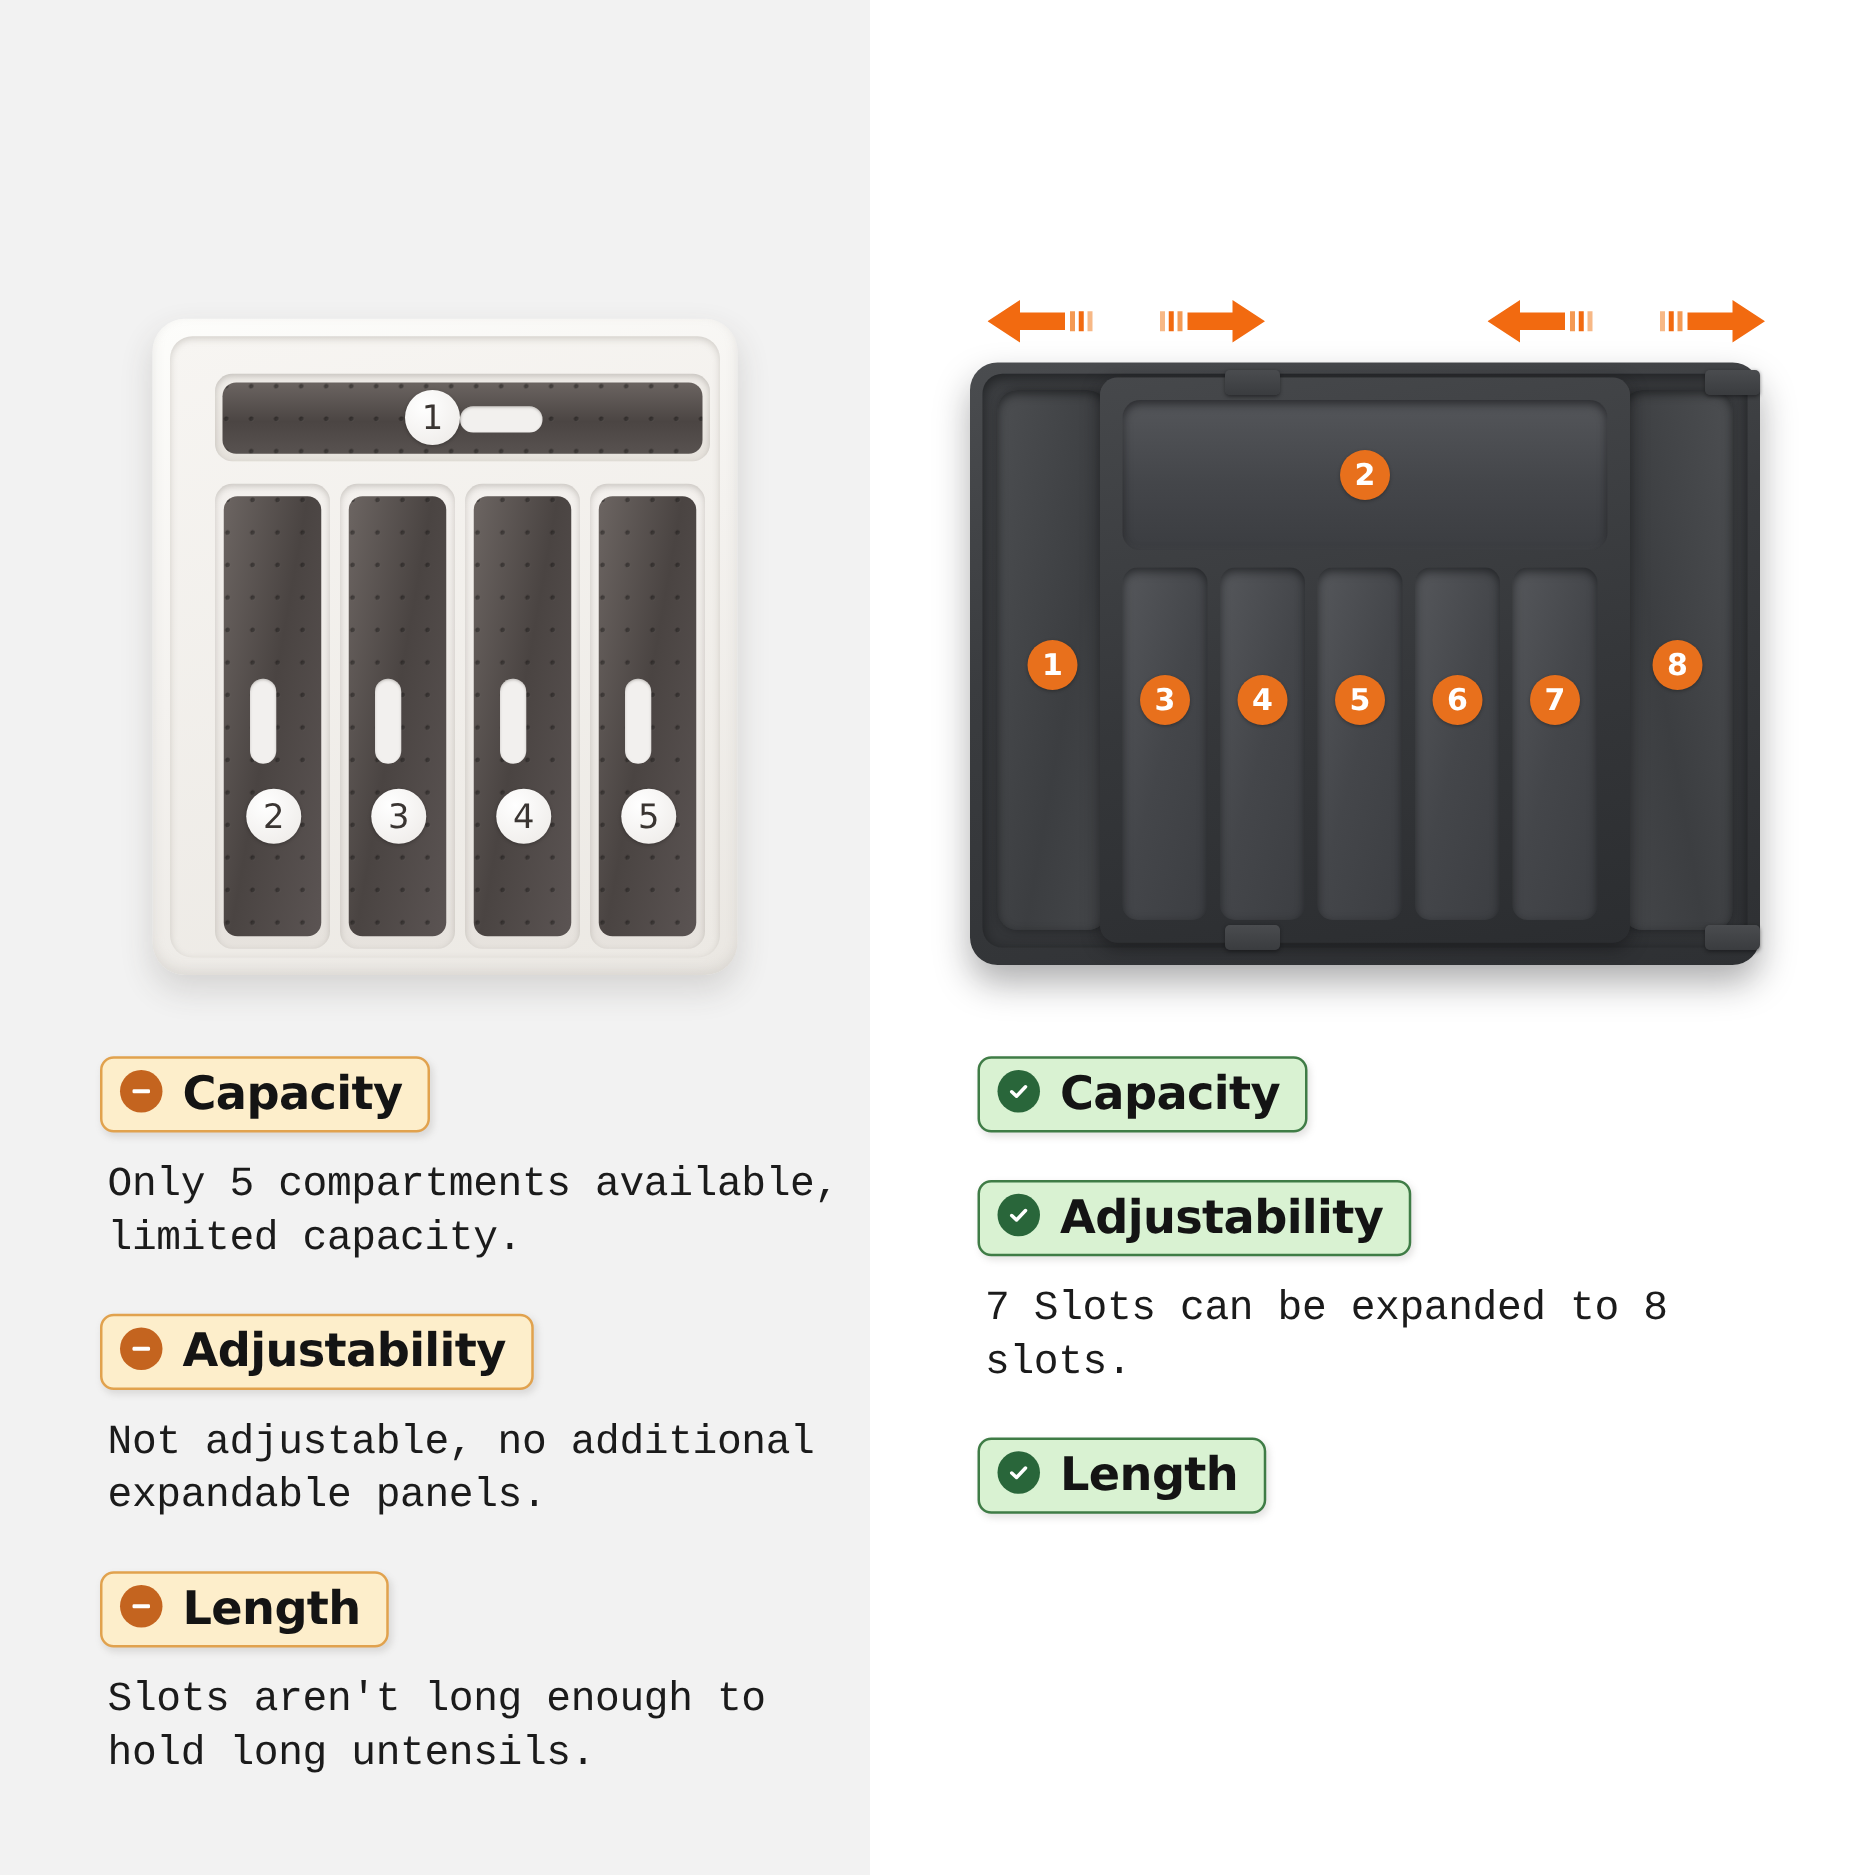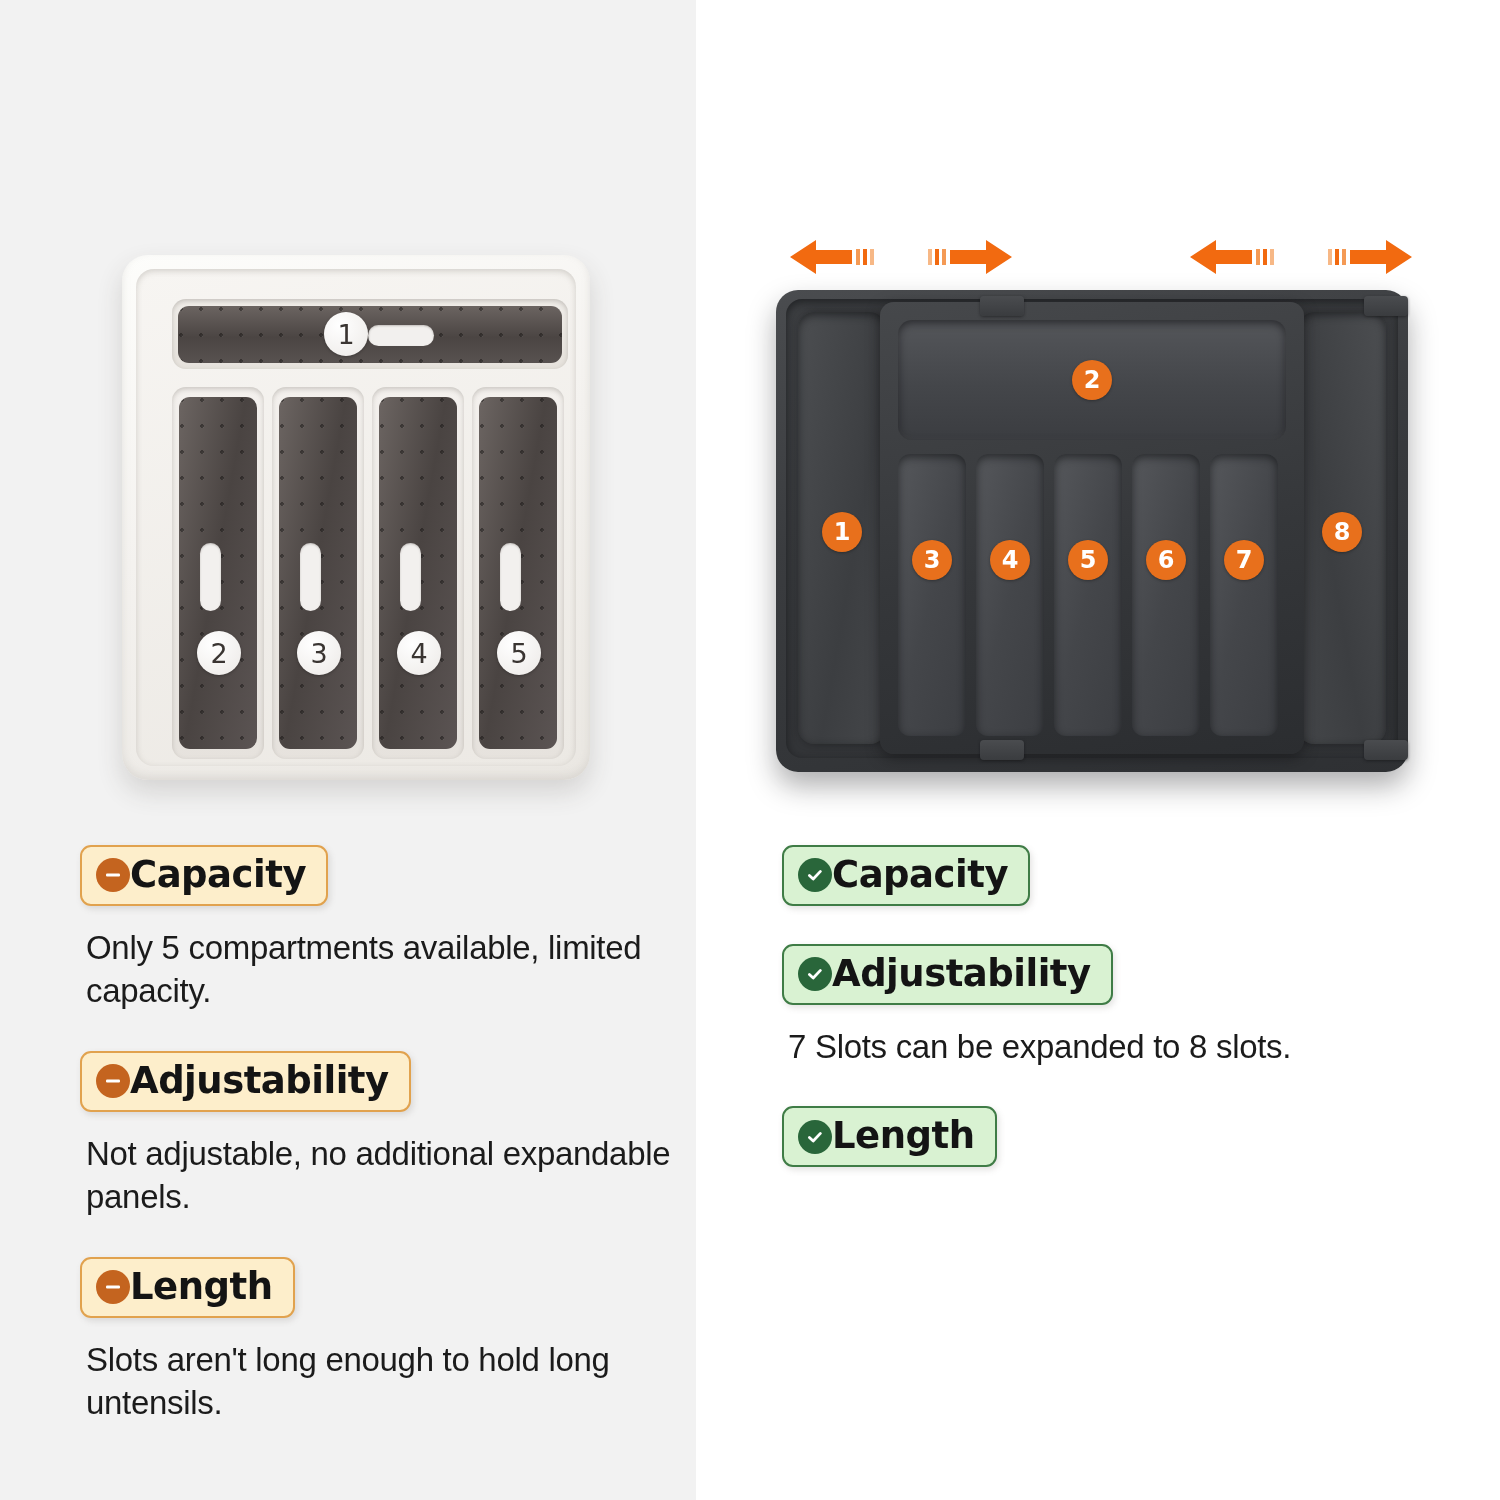--- a/index.html
+++ b/index.html
@@ -315,22 +315,22 @@
     top: 0;
     width: 640px;
   }
   .col-left  { left: 80px; }
   .col-right { left: 782px; }
 
   .feature { margin-bottom: 38px; }
 
   .tag {
     display: inline-flex;
-    align-items: center;
-    gap: 0;
+    align-items: flex-start;
+    gap: 16px;
     padding: 9px 20px 9px 14px;
     border-radius: 11px;
     box-shadow: 2px 3px 6px rgba(120,115,108,0.20);
   }
   .tag-neg {
     background: #fdeecb;
     border: 2px solid #e1a24e;
   }
   .tag-pos {
     background: #d9f2d2;
@@ -351,21 +351,21 @@
     display: flex;
     align-items: center;
     justify-content: center;
   }
   .icon-minus { background: #c4641f; }
   .icon-check { background: #29663a; }
   .icon-circ svg { display: block; }
 
   .feature-desc {
     margin: 20px 0 0 6px;
-    font-family: Liberation Sans, sans-serif;
+    font-family: Liberation Mono, monospace;
     font-size: 33px;
     line-height: 1.32;
     color: #1b1b1b;
     max-width: 600px;
     letter-spacing: -0.3px;
   }
 </style>
 </head>
 <body>
 

